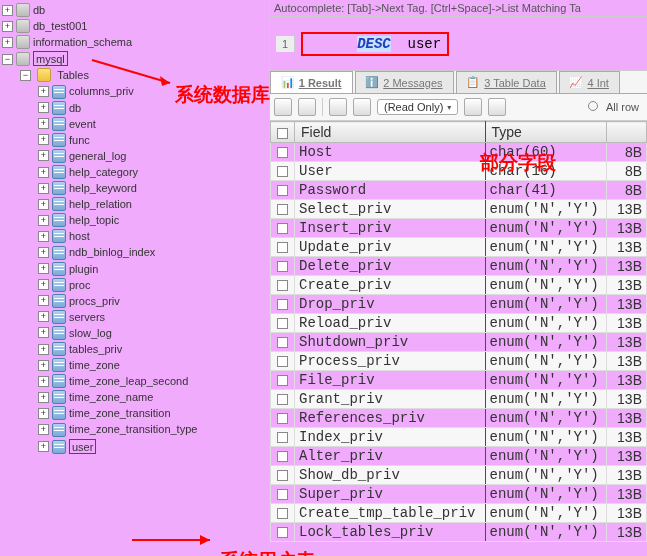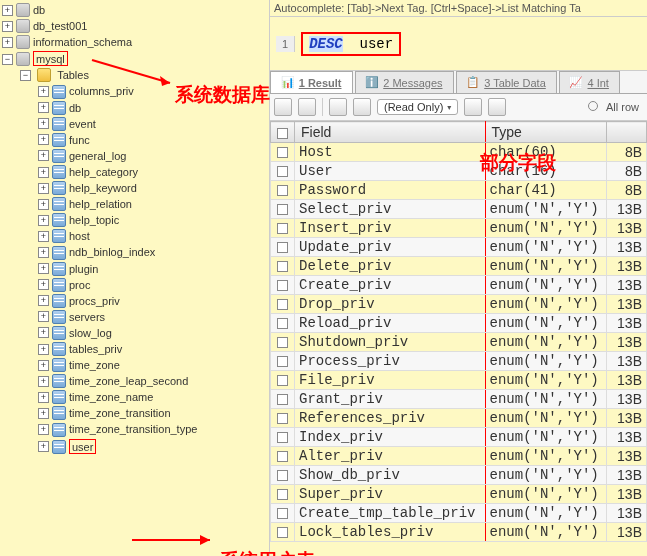--- a/index.html
+++ b/index.html
@@ -1,35 +1,35 @@
 <!DOCTYPE html>
 <html><head>
 <meta charset="utf-8">
 <style>
 * { box-sizing: border-box; margin: 0; padding: 0; }
 body { font-family: Tahoma, Arial, sans-serif; font-size: 11px; background: #f0f0f0; color: #333; overflow: hidden; }
-.app { display: flex; width: 647px; height: 556px; background: #fef9c3; }
+.app { display: flex; width: 647px; height: 556px; background: #f0abfc; }
 .tree-panel { width: 270px; border-right: 1px solid #ccc; overflow: hidden; padding: 2px; }
 .tree-node { white-space: nowrap; padding: 1px 0; }
 .tree-children { padding-left: 18px; }
 .tree-toggle { display: inline-block; width: 11px; height: 11px; border: 1px solid #888; text-align: center; line-height: 9px; font-size: 9px; margin-right: 3px; cursor: pointer; background: #fff; vertical-align: middle; }
 .tree-icon { display: inline-block; width: 14px; height: 14px; vertical-align: middle; margin-right: 3px; }
 .db-icon { background: linear-gradient(#e0e0e0,#bbb); border-radius: 2px; border: 1px solid #999; }
 .folder-icon { background: linear-gradient(#ffe27a,#f0c040); border-radius: 2px; border: 1px solid #c0a030; }
 .table-icon { background: linear-gradient(#b0d0f0,#7aaad8); border-radius: 2px; border: 1px solid #5080b0; position: relative; }
 .table-icon::before { content:""; position:absolute; top:3px; left:1px; right:1px; height:1px; background:#fff; }
 .table-icon::after { content:""; position:absolute; top:6px; left:1px; right:1px; height:1px; background:#fff; }
 .tree-label { vertical-align: middle; }
 .tree-selected { border: 1px solid red; padding: 0 2px; display: inline-block; }
 .right-panel { flex: 1; display: flex; flex-direction: column; overflow: hidden; }
 .autocomplete-hint { font-size: 11px; color: #555; padding: 2px 4px; border-bottom: 1px solid #ccc; white-space: nowrap; }
 .sql-editor { display: flex; align-items: center; padding: 6px; border-bottom: 1px solid #ccc; height: 54px; }
 .line-num { background: #eee; padding: 2px 6px; border-right: 1px solid #ccc; margin-right: 6px; color: #666; }
 .sql-box { border: 2px solid red; padding: 2px 6px; font-family: "Courier New", monospace; font-size: 14px; }
-.kw-desc { color: #2040c0; background: #cce0ff; font-weight: bold; font-style: italic; }
+.kw-desc { color: #2040c0; background: #cce0ff; font-weight: bold; font-style: italic; margin-left: 48px; }
 .kw-user { color: #000; }
 .tabs { display: flex; border-bottom: 1px solid #aaa; background: #f5f5f5; }
 .tab { padding: 4px 10px; border: 1px solid #aaa; border-bottom: none; margin-right: 2px; background: #e8e8e8; cursor: pointer; display: flex; align-items: center; gap: 4px; }
 .tab.active { background: #fff; font-weight: bold; }
 .tab-num { color: #777; text-decoration: underline; }
 .toolbar { display: flex; align-items: center; gap: 6px; padding: 4px; border-bottom: 1px solid #ccc; background: #f7f7f7; }
 .tool-icon { width: 18px; height: 18px; border: 1px solid #aaa; border-radius: 2px; background: linear-gradient(#fff,#ddd); cursor: pointer; }
 .divider { width: 1px; height: 18px; background: #ccc; }
 .readonly { border: 1px solid #aaa; padding: 1px 6px; border-radius: 3px; background: #fff; font-size: 11px; display: flex; align-items: center; }
 .readonly::after { content:"▾"; margin-left:4px; font-size:8px; color:#555; }

